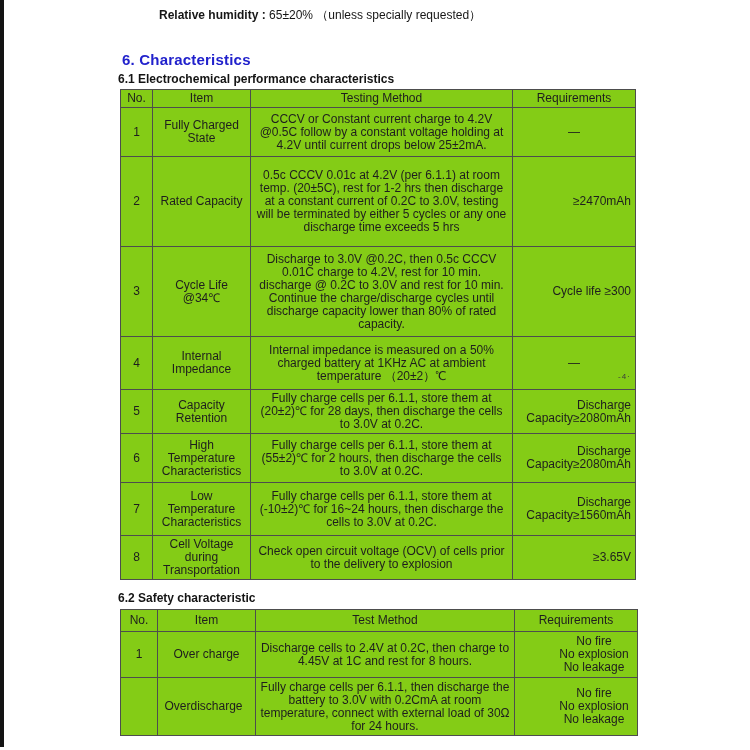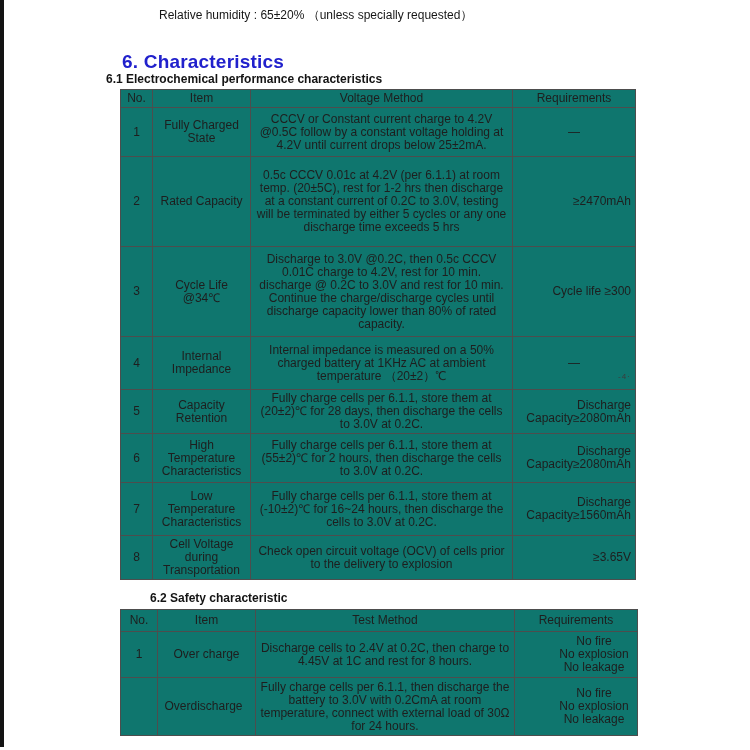--- a/index.html
+++ b/index.html
@@ -3,26 +3,26 @@
 <meta charset="utf-8">
 <style>
   html,body{margin:0;padding:0;}
   body{
     width:750px;height:750px;background:#ffffff;position:relative;
     font-family:"Liberation Sans", sans-serif;color:#1b1b1b;overflow:hidden;
   }
   .page{position:absolute;inset:0;background:#ffffff;}
   .left-strip{position:absolute;left:0;top:0;width:4px;height:747px;background:#131313;}
   .topline{position:absolute;left:122px;top:7px;font-size:12px;color:#161616;white-space:nowrap;}
-  .topline .lbl{font-weight:normal;padding-left:37px;}
-  .section-title{position:absolute;left:122px;top:51px;font-size:19px;font-weight:bold;letter-spacing:.2px;}
-  .subsection{position:absolute;left:106px;font-size:12px;font-weight:bold;color:#141414;white-space:nowrap;}
+  .topline .lbl{font-weight:bold;padding-left:37px;}
+  .section-title{position:absolute;left:122px;top:51px;font-size:15px;font-weight:bold;letter-spacing:.2px;}
+  .subsection{position:absolute;left:118px;font-size:12px;font-weight:bold;color:#141414;white-space:nowrap;}
   .sub1{top:72px;}
-  .sub2{top:591px;margin-left:44px;}
-  table{border-collapse:collapse;table-layout:fixed;position:absolute;left:120px;background:#0f766e;}
+  .sub2{top:591px;}
+  table{border-collapse:collapse;table-layout:fixed;position:absolute;left:120px;background:#84cc16;}
   .t1{top:89px;}
   .t2{top:609px;}
   th,td{
     border:1px solid #4d4d4d;font-size:12px;line-height:13px;font-weight:normal;
     padding:2px 4px;vertical-align:middle;color:#1e1e1e;overflow:hidden;
   }
   th{text-align:center;}
   .c-no{text-align:center;}
   .c-item{text-align:center;}
   .c-method{text-align:center;}
@@ -52,21 +52,21 @@
     <colgroup>
         <col style="width:32px">
         <col style="width:98px">
         <col style="width:262px">
         <col style="width:123px">
       </colgroup>
     <tbody>
         <tr style="height:18px">
       <th>No.</th>
       <th>Item</th>
-      <th>Voltage Method</th>
+      <th>Testing Method</th>
       <th>Requirements</th>
     </tr>
     <tr style="height:49px">
       <td class="c-no">1</td>
       <td class="c-item">Fully Charged State</td>
       <td class="c-method">CCCV or Constant current charge to 4.2V @0.5C follow by a constant voltage holding at 4.2V until current drops below 25±2mA.</td>
       <td class="c-req center">—</td>
     </tr>
     <tr style="height:90px">
       <td class="c-no">2</td>

